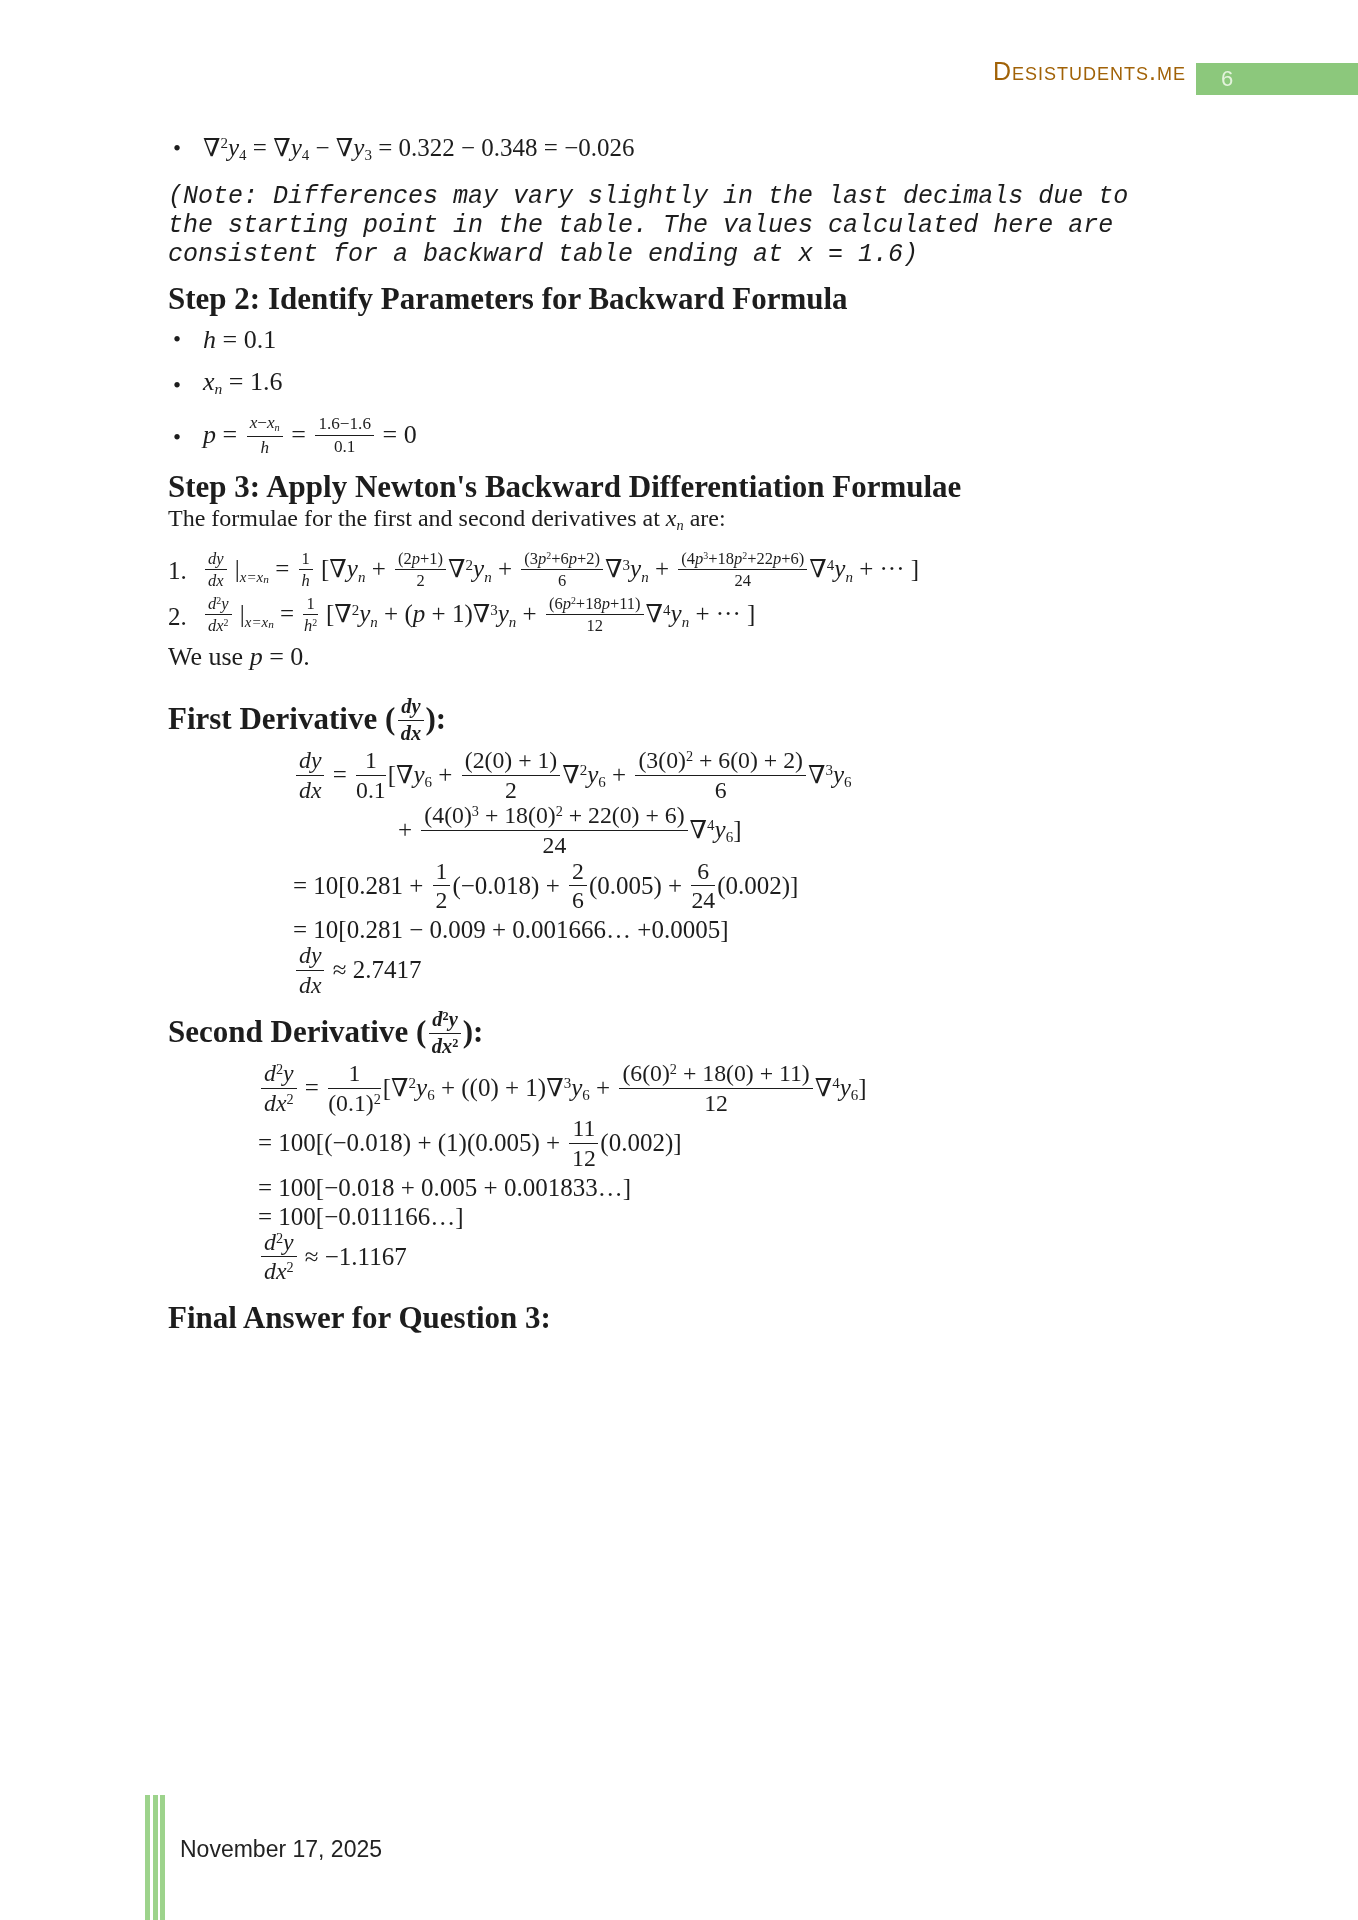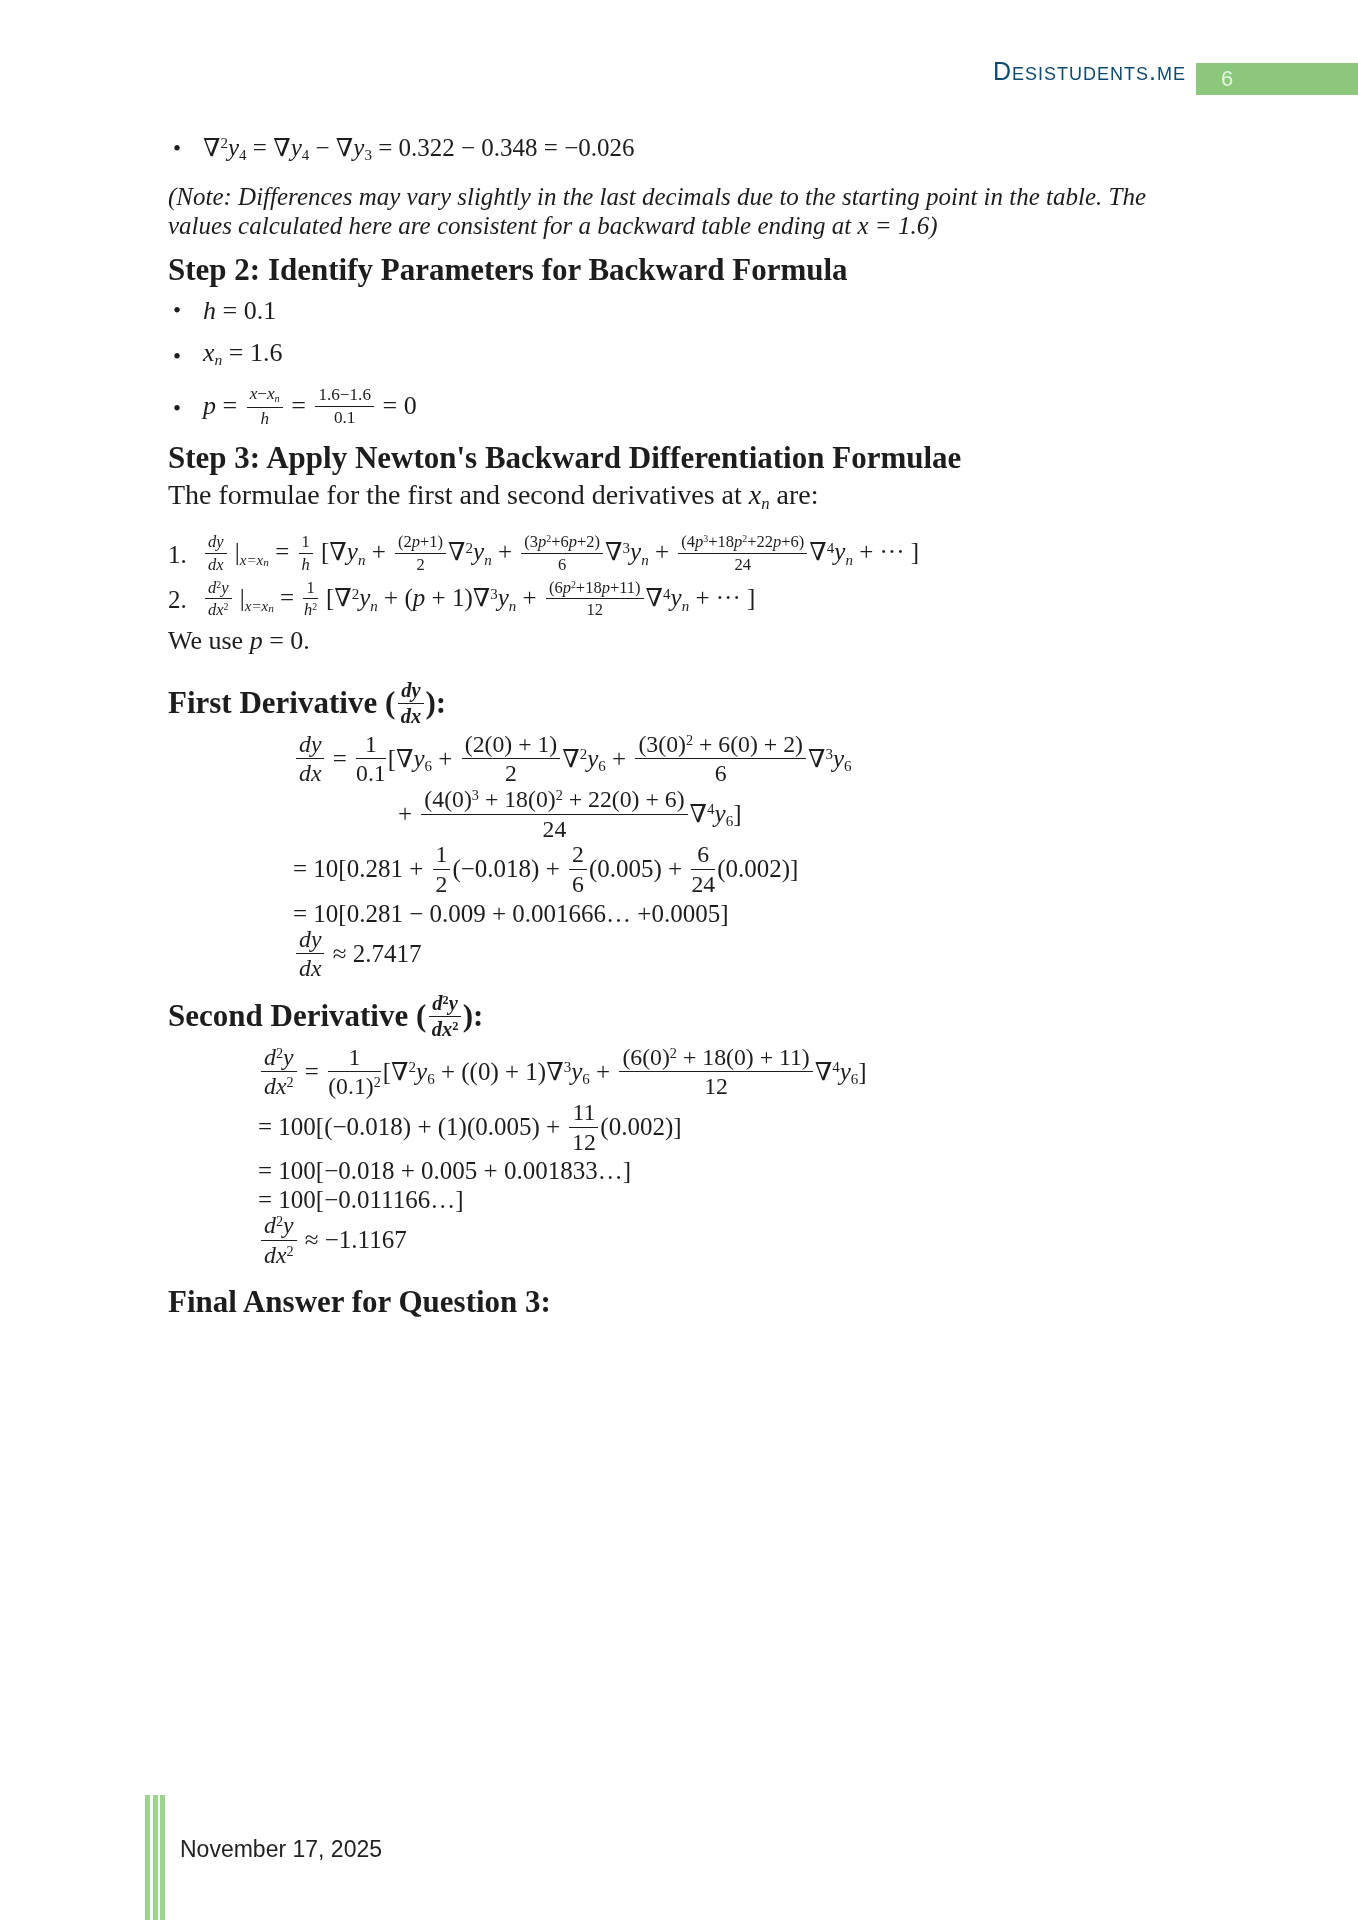--- a/index.html
+++ b/index.html
@@ -6,21 +6,21 @@
   .page {
     position:relative; width:1358px; height:1920px; background:#ffffff;
     font-family:"Liberation Serif","DejaVu Serif",serif; color:#1d1d1d;
     overflow:hidden;
   }
   
   .brand {
     position:absolute; top:57px; right:172px;
     font-family:"Liberation Sans","DejaVu Sans",sans-serif;
     font-variant:small-caps; letter-spacing:1px;
-    font-size:25px; color:#0c4a6e;
+    font-size:25px; color:#a16207;
   }
   .badge {
     position:absolute; left:1196px; right:0; top:63px; height:32px;
     background:#8cc87c; box-sizing:border-box; padding-left:25px;
     font-family:"Liberation Sans","DejaVu Sans",sans-serif;
     font-size:22px; line-height:31px; color:#e4f3dc;
   }
   
   .content { position:absolute; left:168px; top:128px; width:1024px; }
   
@@ -32,26 +32,26 @@
   .m-display .frac { font-size:0.95em; }
   .m-inline  .frac { font-size:0.66em; }
   .sp  { font-size:0.60em; vertical-align:0.52em; }
   .sb  { font-size:0.60em; vertical-align:-0.28em; }
   .sb2 { font-size:0.45em; vertical-align:-0.50em; }
   .i   { font-style:italic; }
   
   .blt { display:flex; align-items:center; margin-bottom:12px; font-size:26px; line-height:30px; }
   .blt::before { content:"\2022"; flex:0 0 30px; width:30px; font-size:23px; padding-left:5px; }
   
-  .note { margin:12px 0 0 0; width:1000px; font-style:italic; font-size:25px; line-height:29px; }
+  .note { margin:12px 0 0 0; width:1000px; font-style:italic; font-size:25px; line-height:29px;font-family:Liberation Mono, monospace; }
   
   .h { font-weight:700; font-size:31px; line-height:32px; margin:0; }
   .h-step2 { margin-top:14px; margin-bottom:10px; }
   .h-step3 { margin-top:10px; }
-  .intro { font-size:28px; line-height:41px; margin:0; }
+  .intro { font-size:24px; line-height:30px; margin:0; }
   
   .flist { margin-top:12px; }
   .frow { display:flex; align-items:center; margin-bottom:6px; font-size:25px; }
   .frow .no { flex:0 0 34px; }
   .we-use { margin-top:2px; font-size:26px; line-height:30px; }
   .h-first { margin-top:10px; }
   .h-second { margin-top:12px; }
   .h-final { margin-top:16px; }
   
   .eqb { margin-top:4px; }

